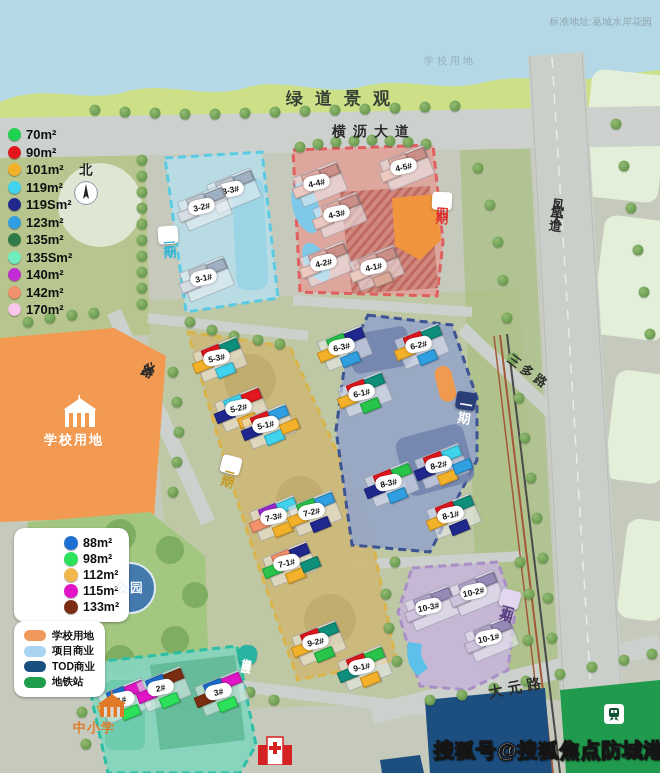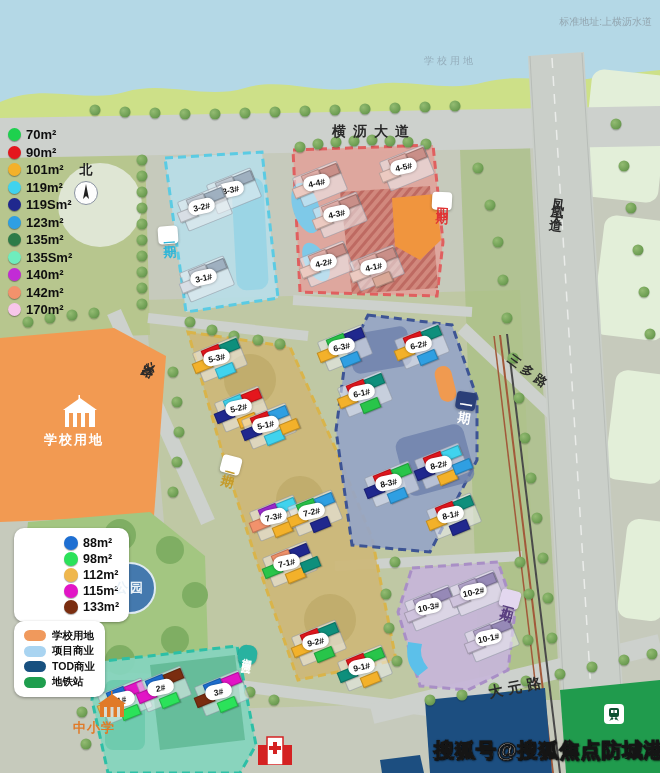--- a/index.html
+++ b/index.html
@@ -474,22 +474,23 @@
       <div class="bldg" style="left: 220px; top: 692px;">
         <div class="bldg-base"></div>
         <div class="bldg-block" style="left: -16px; top: -11px; background: rgb(30, 111, 210);"></div>
         <div class="bldg-block" style="left: 2px; top: -17px; background: rgb(226, 21, 198);"></div>
         <div class="bldg-block" style="left: -25px; top: 2px; background: rgb(122, 45, 16);"></div>
         <div class="bldg-block" style="left: -2px; top: 7px; background: rgb(43, 226, 90);"></div>
         <div class="bldg-pill">3#</div>
       </div>
     </div>
 
-  <div class="overlay" id="hdr-address">标准地址:上横沥水道</div>
+  <div class="overlay" id="hdr-address">标准地址:葛城水岸花园</div>
   <div class="overlay" id="lbl-waterway">学校用地</div>
+  <div class="overlay" id="lbl-greenway">绿道景观</div>
 
   <div class="overlay roadlbl" id="road-hengli">横沥大道</div>
   <div class="overlay roadlbl" id="road-fenghuang">凤凰大道</div>
   <div class="overlay roadlbl" id="road-yisha">义沙路</div>
   <div class="overlay roadlbl" id="road-sanduo">三多路</div>
   <div class="overlay roadlbl" id="road-dayuan">大元路</div>
 
   <div class="overlay" id="legend-main">
       <div class="legend-row">
         <span class="legend-dot" style="background: rgb(30, 209, 78);"></span>

